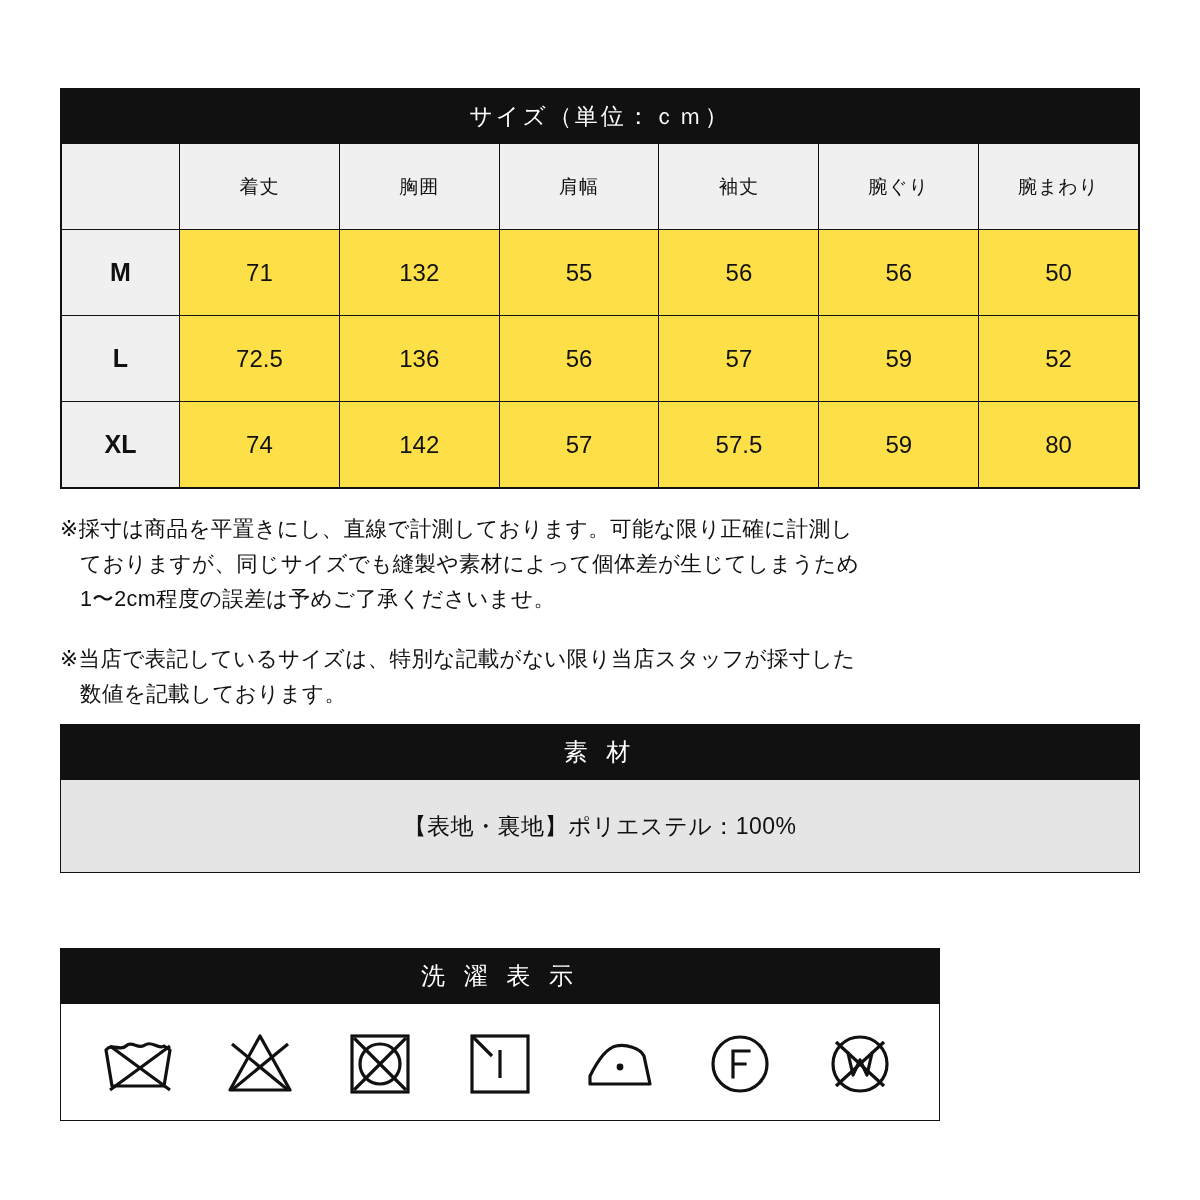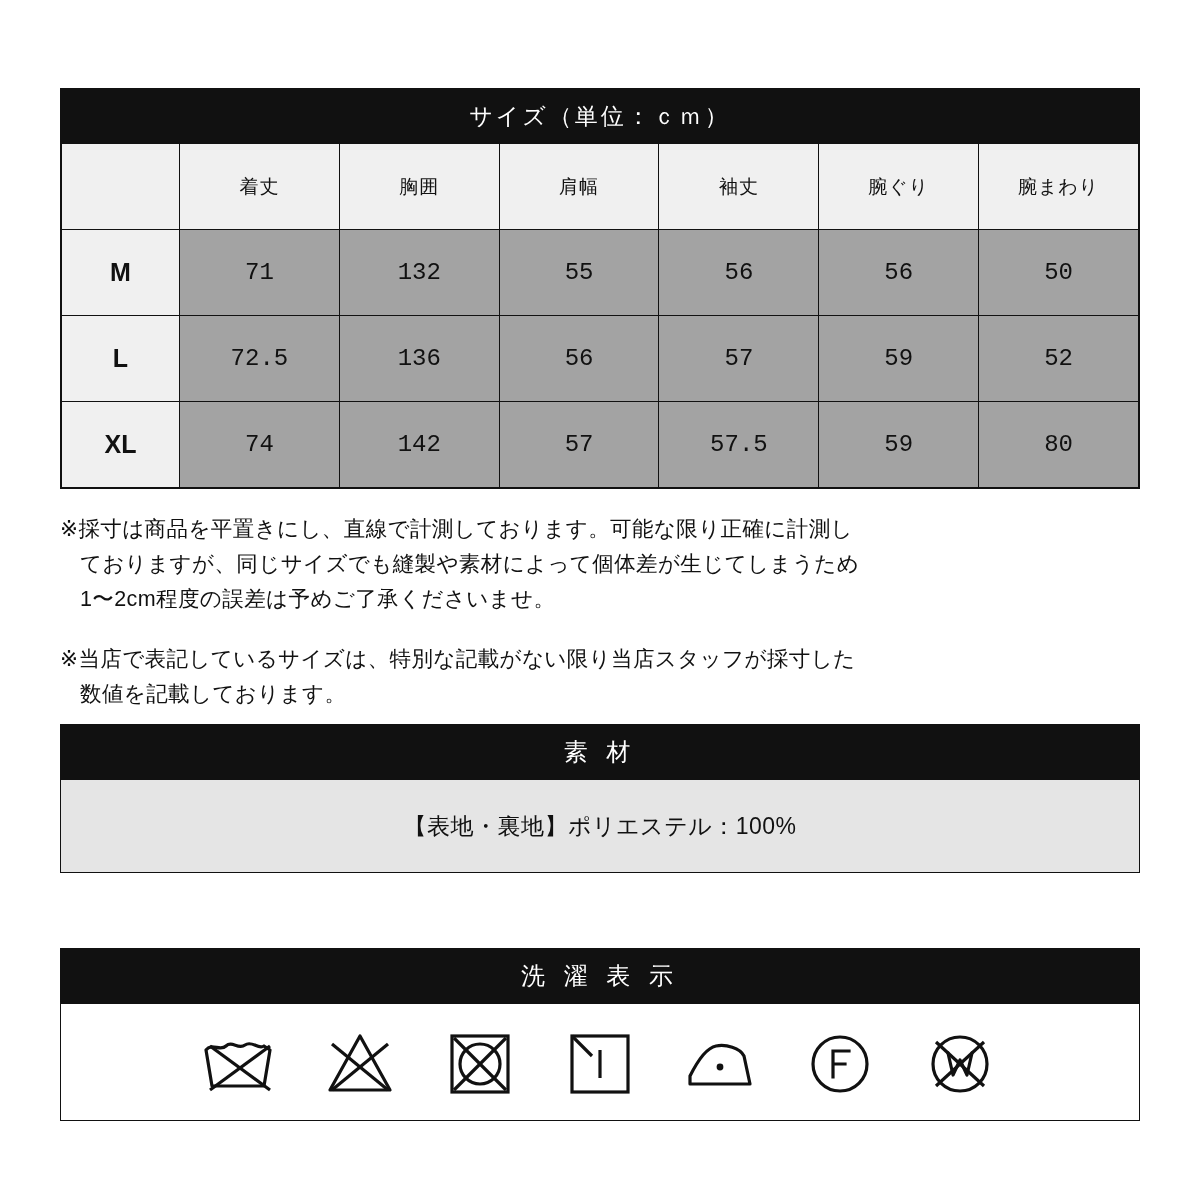--- a/index.html
+++ b/index.html
@@ -63,22 +63,21 @@
     width: 118px;
     background: #f0f0f0;
   }
   table.size-table tbody th {
     background: #f0f0f0;
     font-size: 25px;
     font-weight: 700;
     width: 118px;
   }
   table.size-table tbody td {
-    background: #a3a3a3;
-    font-family: Liberation Mono, monospace;
+    background: #fde047;
   }
 
   
   .notes {
     position: absolute;
     left: 60px;
     top: 512px;
     width: 1090px;
     font-size: 21.5px;
     line-height: 1.62;
@@ -120,21 +119,21 @@
     background: #e5e5e5;
     border-top: 1px solid #111;
     letter-spacing: 0.5px;
   }
 
   
   .wash-block {
     position: absolute;
     left: 60px;
     top: 948px;
-    width: 1080px;
+    width: 880px;
     border: 1px solid #111;
     box-sizing: border-box;
   }
   .wash-body {
     border-top: 1px solid #111;
     background: #ffffff;
     height: 116px;
     display: flex;
     align-items: center;
     justify-content: center;

